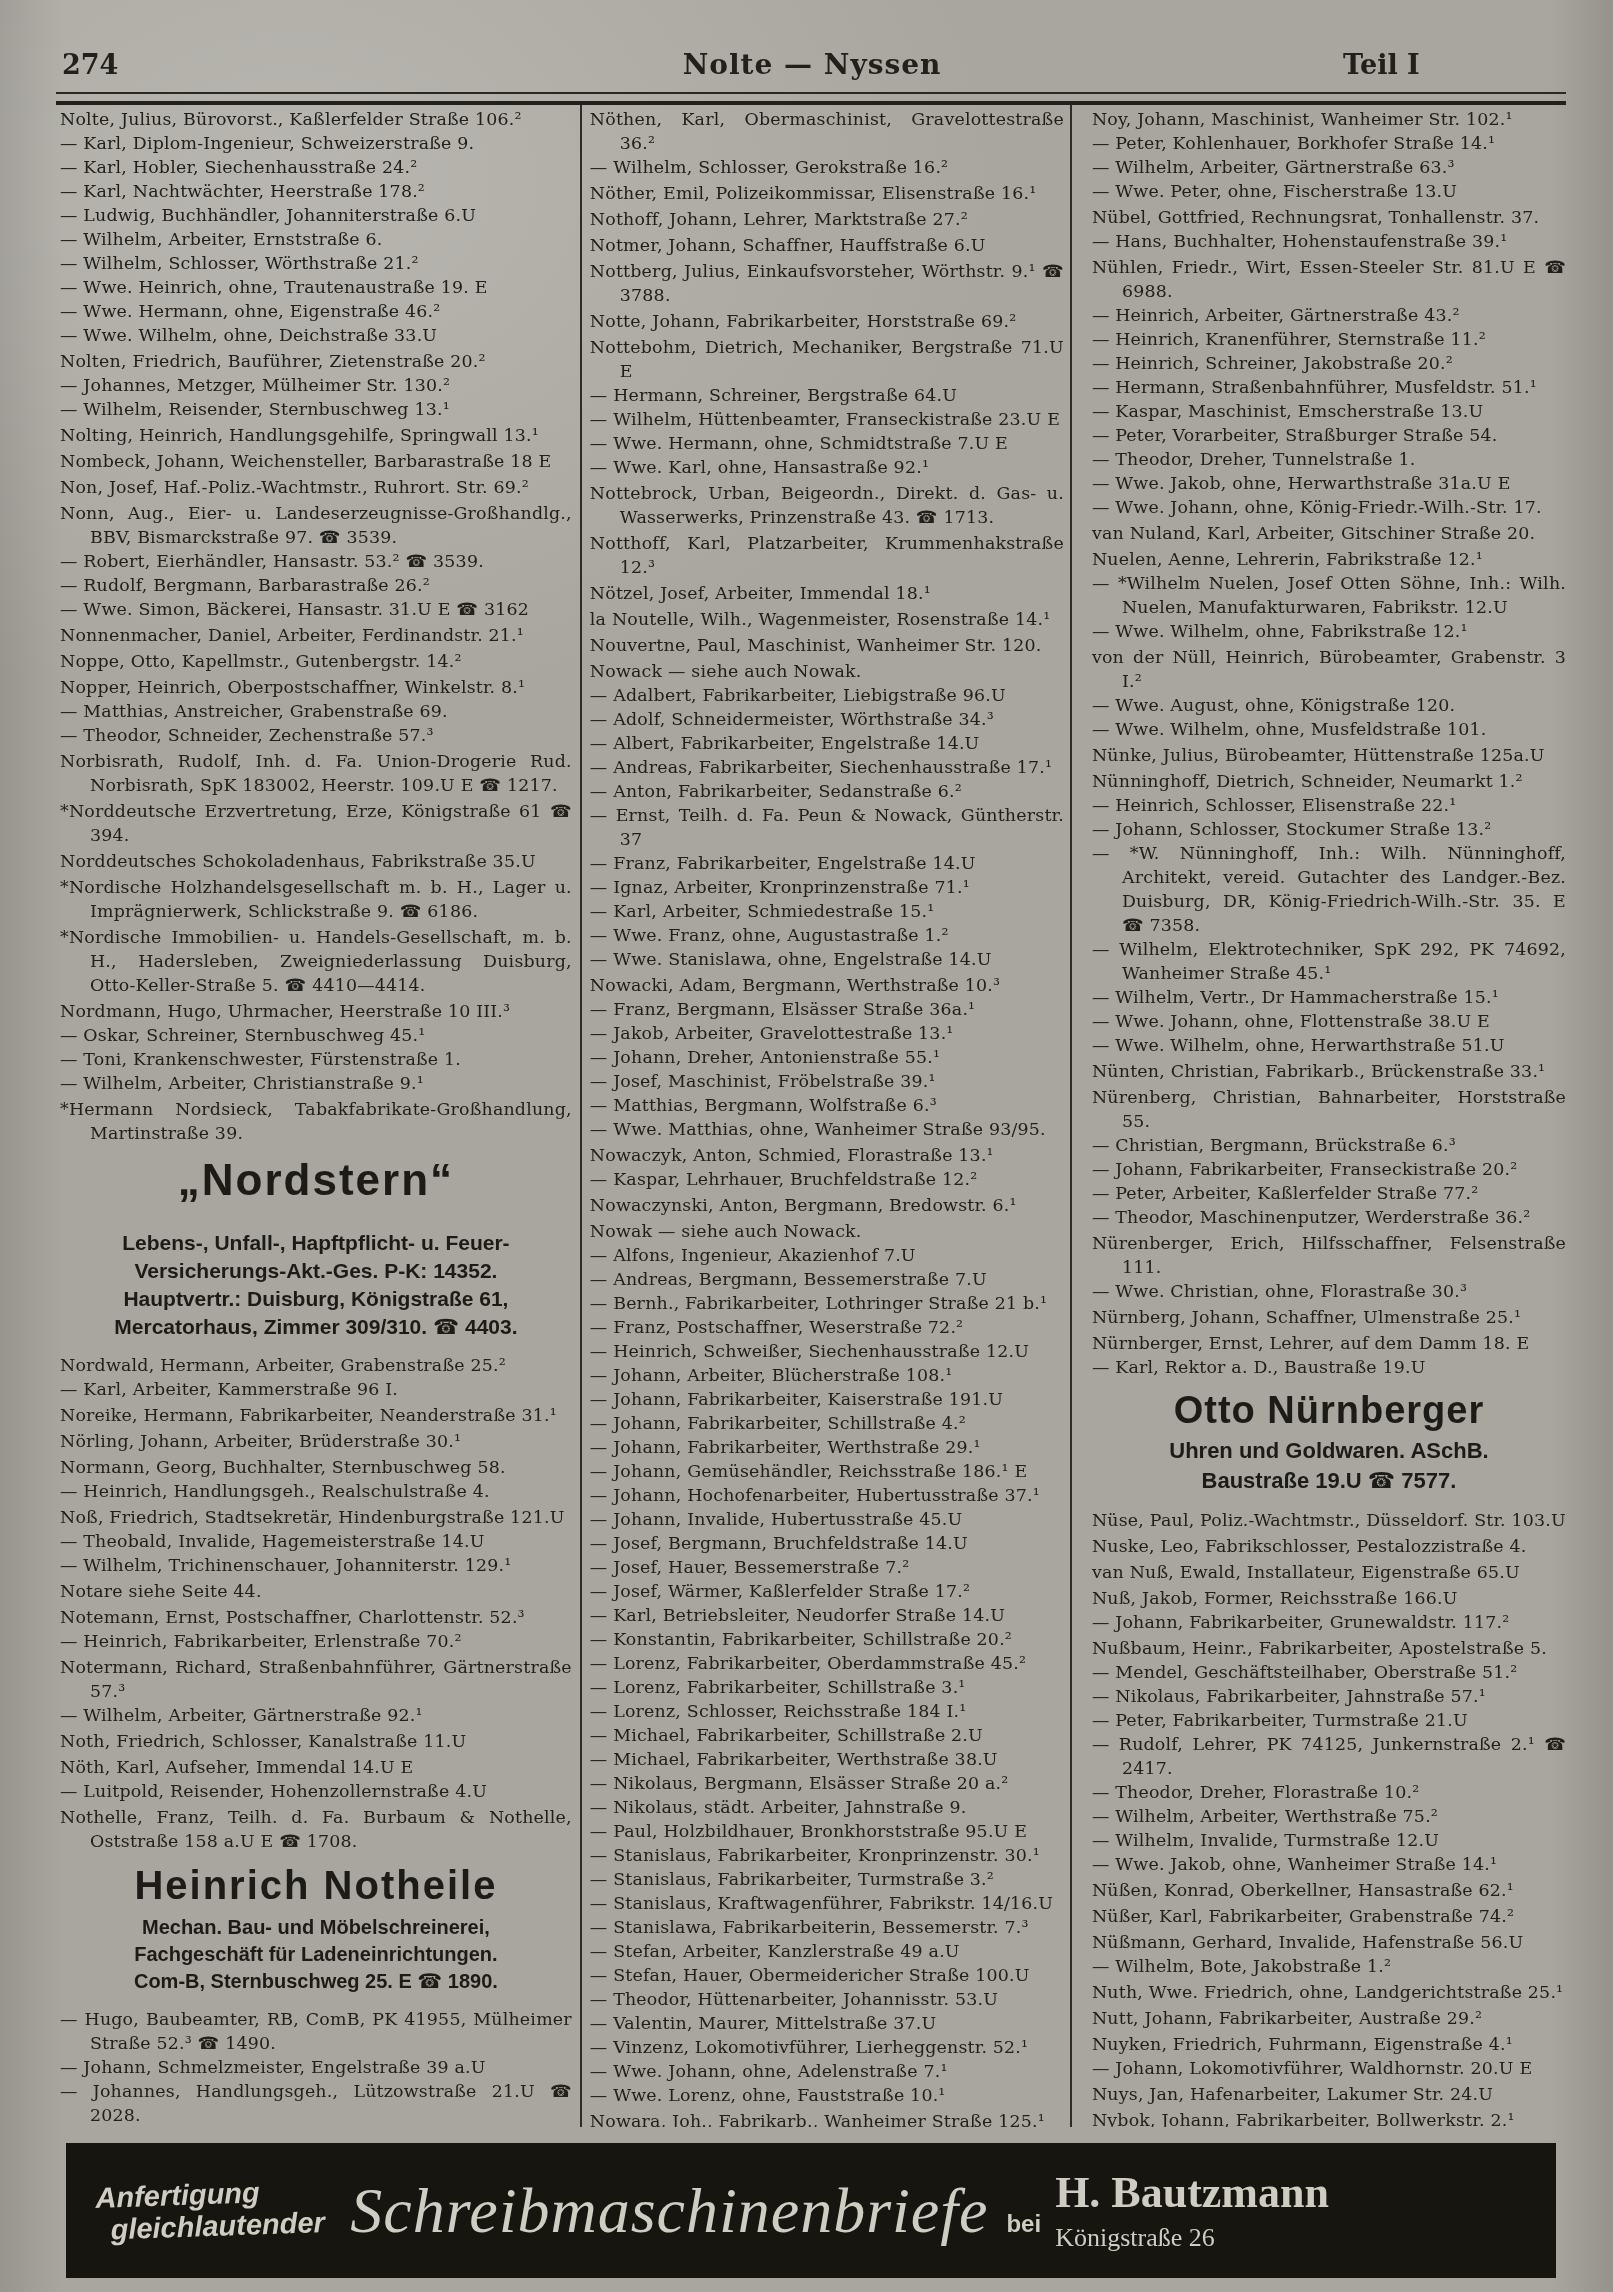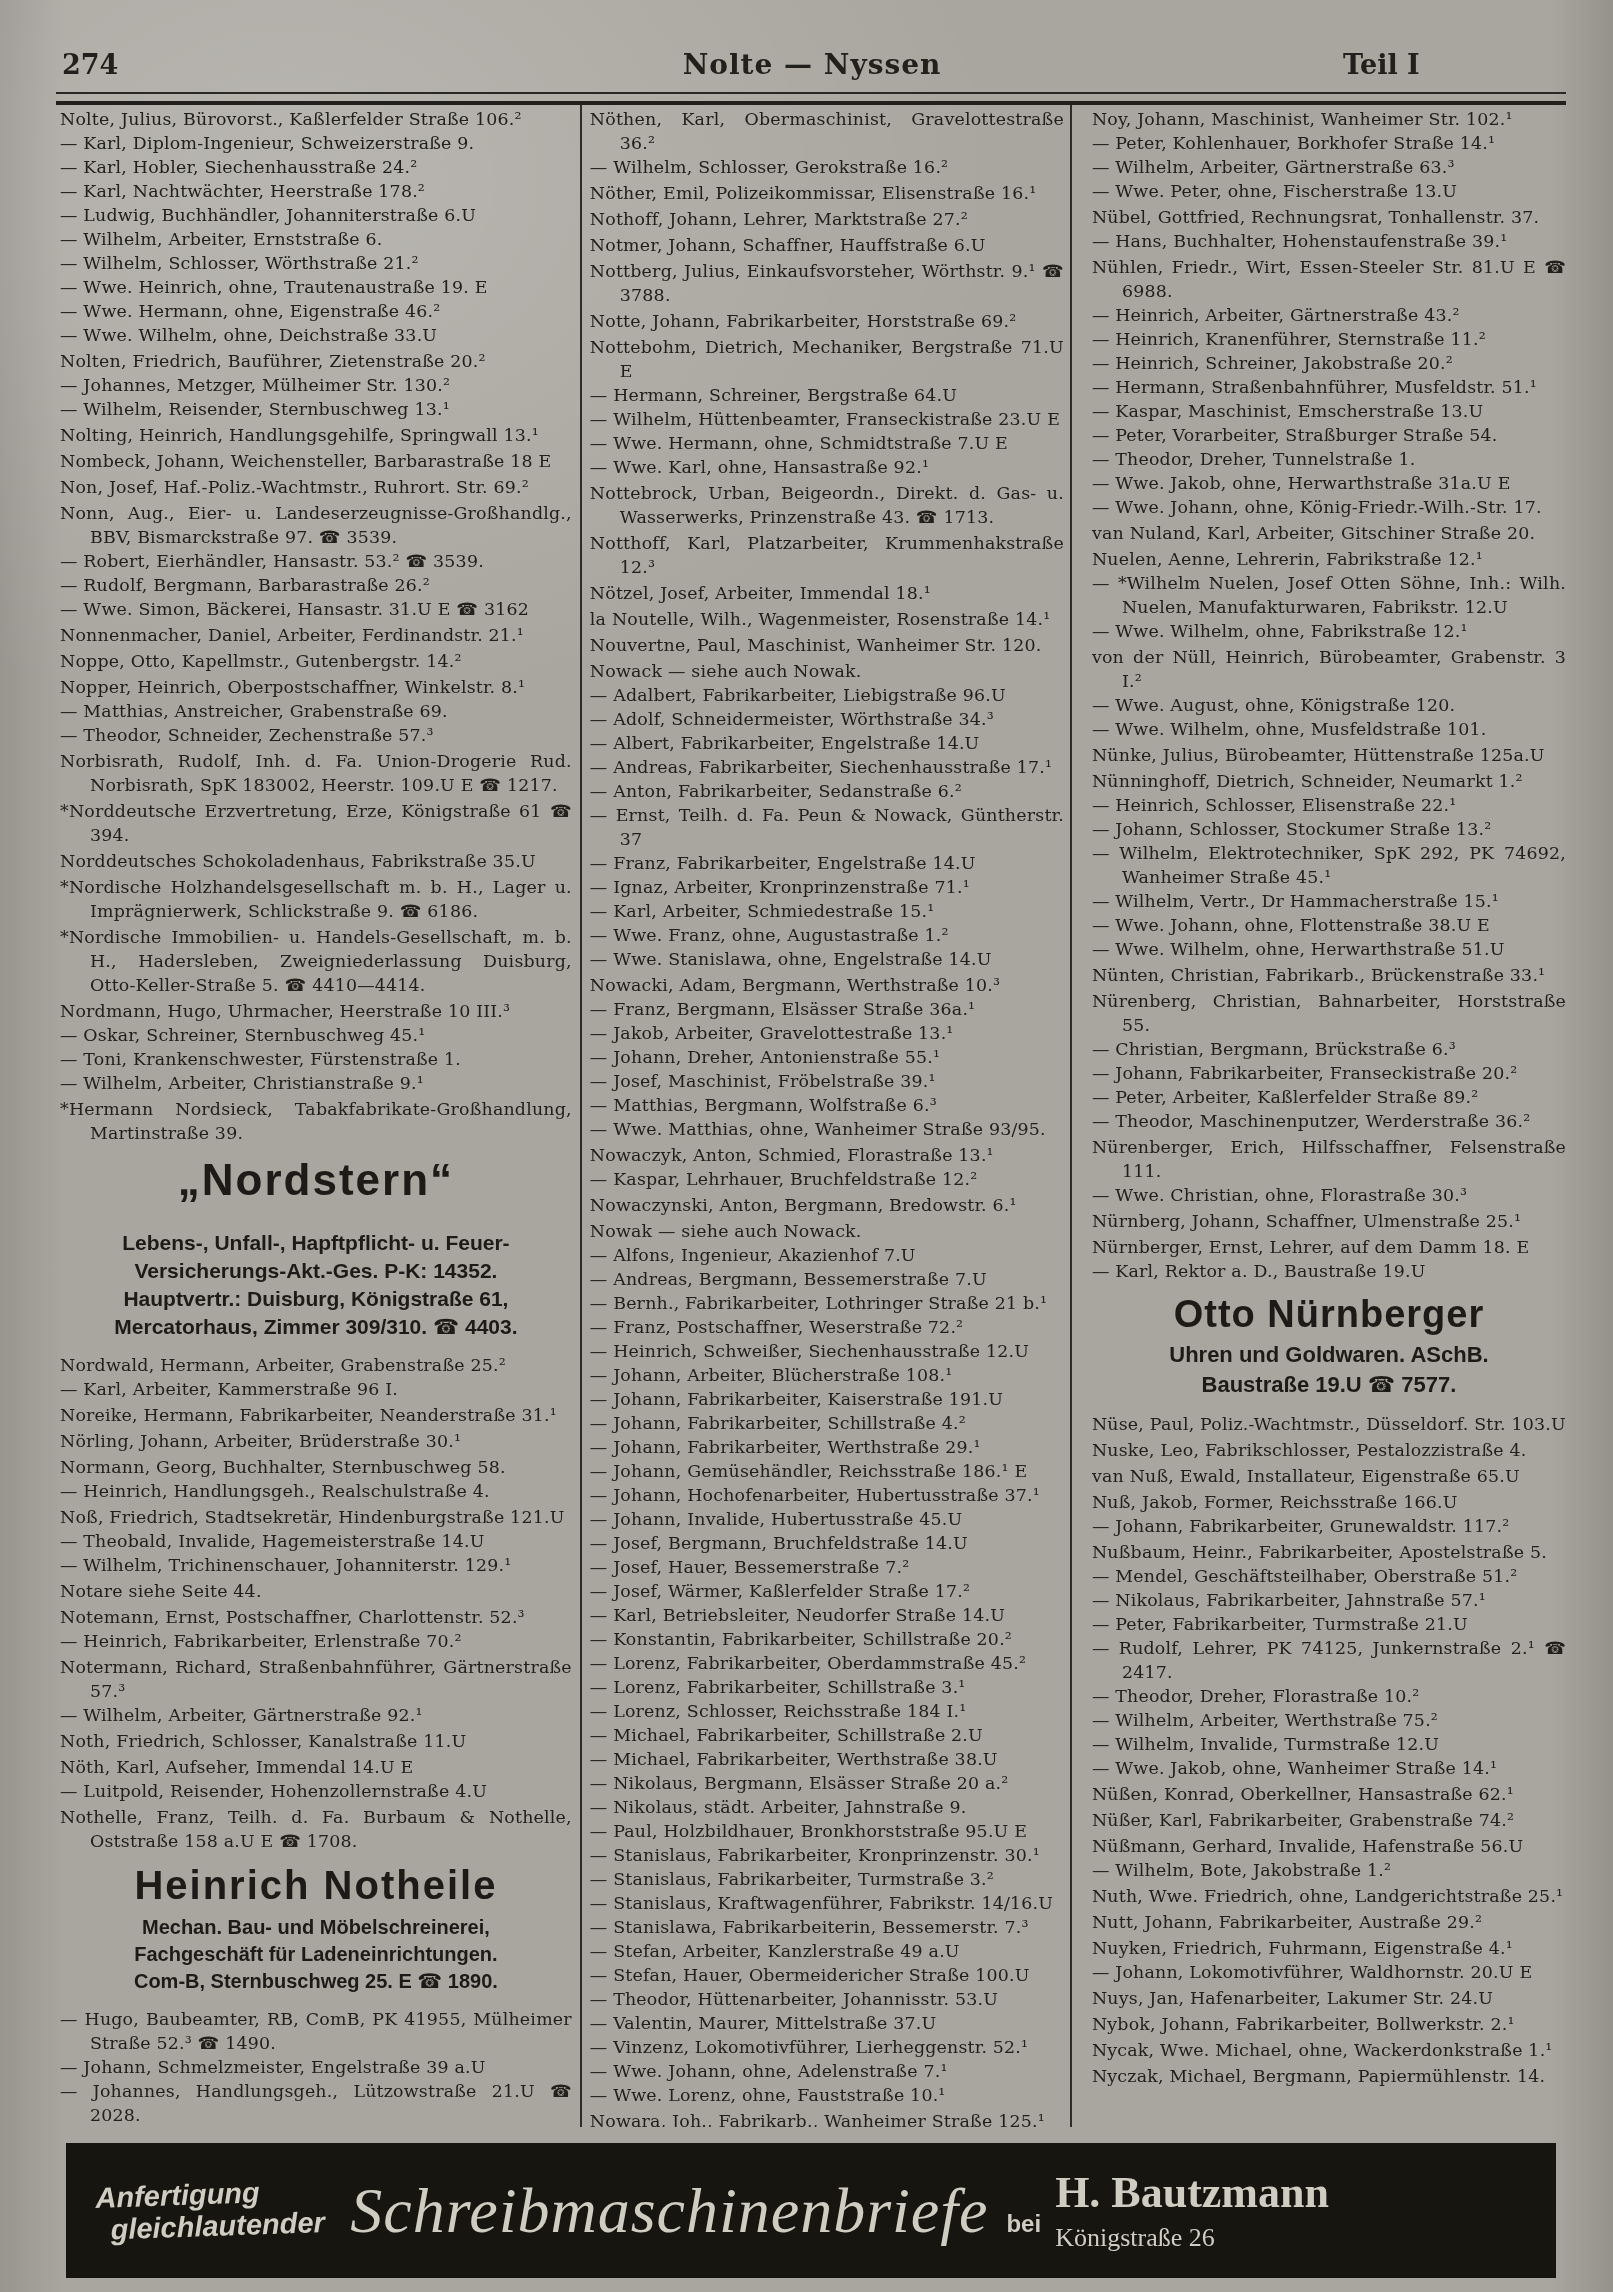--- a/index.html
+++ b/index.html
@@ -250,29 +250,30 @@
         <div class="entry new-name">Nuelen, Aenne, Lehrerin, Fabrikstraße 12.¹</div>
         <div class="entry">— *Wilhelm Nuelen, Josef Otten Söhne, Inh.: Wilh. Nuelen, Manufakturwaren, Fabrikstr. 12.U</div>
         <div class="entry">— Wwe. Wilhelm, ohne, Fabrikstraße 12.¹</div>
         <div class="entry new-name">von der Nüll, Heinrich, Bürobeamter, Grabenstr. 3 I.²</div>
         <div class="entry">— Wwe. August, ohne, Königstraße 120.</div>
         <div class="entry">— Wwe. Wilhelm, ohne, Musfeldstraße 101.</div>
         <div class="entry new-name">Nünke, Julius, Bürobeamter, Hüttenstraße 125a.U</div>
         <div class="entry new-name">Nünninghoff, Dietrich, Schneider, Neumarkt 1.²</div>
         <div class="entry">— Heinrich, Schlosser, Elisenstraße 22.¹</div>
         <div class="entry">— Johann, Schlosser, Stockumer Straße 13.²</div>
+        <div class="entry">— *W. Nünninghoff, Inh.: Wilh. Nünninghoff, Architekt, vereid. Gutachter des Landger.-Bez. Duisburg, DR, König-Friedrich-Wilh.-Str. 35. E ☎ 7358.</div>
         <div class="entry">— Wilhelm, Elektrotechniker, SpK 292, PK 74692, Wanheimer Straße 45.¹</div>
         <div class="entry">— Wilhelm, Vertr., Dr Hammacherstraße 15.¹</div>
         <div class="entry">— Wwe. Johann, ohne, Flottenstraße 38.U E</div>
         <div class="entry">— Wwe. Wilhelm, ohne, Herwarthstraße 51.U</div>
         <div class="entry new-name">Nünten, Christian, Fabrikarb., Brückenstraße 33.¹</div>
         <div class="entry new-name">Nürenberg, Christian, Bahnarbeiter, Horststraße 55.</div>
         <div class="entry">— Christian, Bergmann, Brückstraße 6.³</div>
         <div class="entry">— Johann, Fabrikarbeiter, Franseckistraße 20.²</div>
-        <div class="entry">— Peter, Arbeiter, Kaßlerfelder Straße 89.²</div>
+        <div class="entry">— Peter, Arbeiter, Kaßlerfelder Straße 77.²</div>
         <div class="entry">— Theodor, Maschinenputzer, Werderstraße 36.²</div>
         <div class="entry new-name">Nürenberger, Erich, Hilfsschaffner, Felsenstraße 111.</div>
         <div class="entry">— Wwe. Christian, ohne, Florastraße 30.³</div>
         <div class="entry new-name">Nürnberg, Johann, Schaffner, Ulmenstraße 25.¹</div>
         <div class="entry new-name">Nürnberger, Ernst, Lehrer, auf dem Damm 18. E</div>
         <div class="entry">— Karl, Rektor a. D., Baustraße 19.U</div>
         <div class="ad nuernberger">
           <div class="ad-title">Otto Nürnberger</div>
           <div class="ad-line">Uhren und Goldwaren.  ASchB.</div>
           <div class="ad-line">Baustraße 19.U ☎ 7577.</div>

